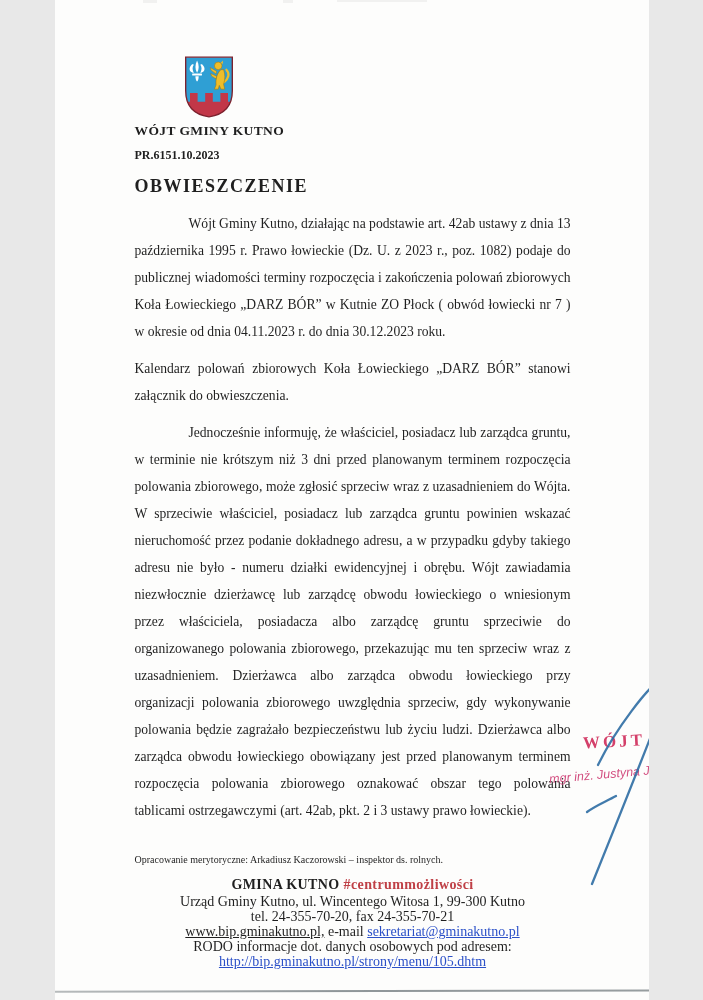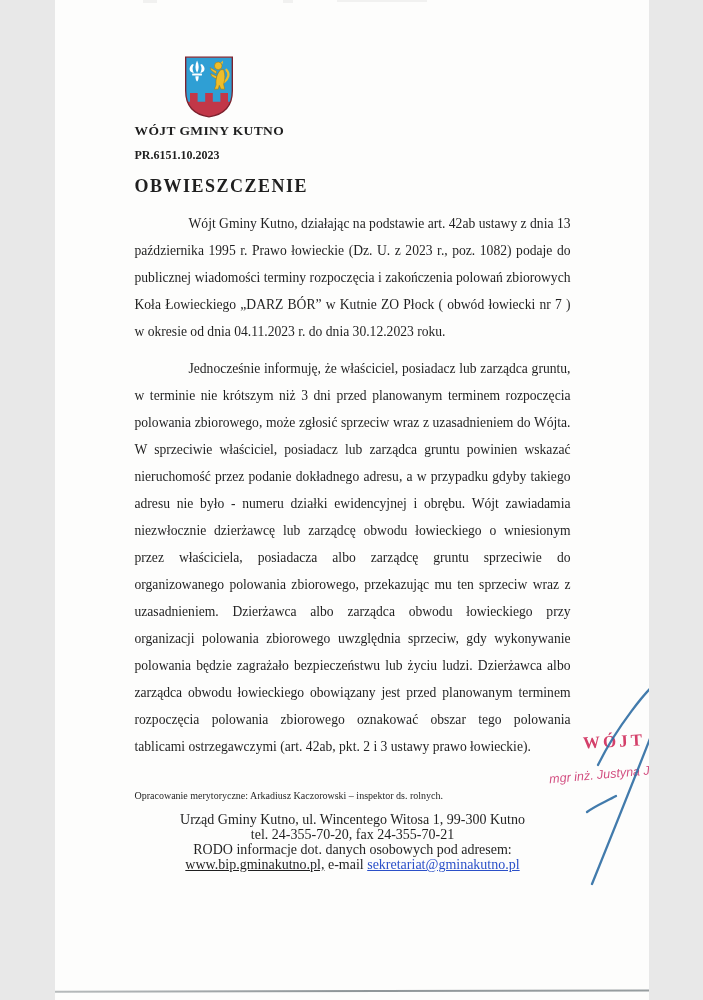--- a/index.html
+++ b/index.html
@@ -86,34 +86,40 @@
       </svg>
     </div>
 
     <div class="office">WÓJT GMINY KUTNO</div>
     <div class="refno">PR.6151.10.2023</div>
 
     <h1 class="doc-title">OBWIESZCZENIE</h1>
 
     <div class="paras">
         <p class="para indent"><span>Wójt Gminy  Kutno, działając na podstawie art. 42ab ustawy z dnia 13 października 1995 r. Prawo łowieckie (Dz. U. z 2023 r., poz. 1082) podaje do publicznej wiadomości terminy rozpoczęcia i zakończenia polowań zbiorowych </span><b>Koła Łowieckiego „DARZ BÓR” w Kutnie ZO Płock ( obwód łowiecki nr 7 )  w okresie od dnia 04.11.2023 r. do dnia 30.12.2023 roku.</b></p>
+        <p class="para"><b>Kalendarz polowań zbiorowych Koła Łowieckiego „DARZ BÓR”  stanowi załącznik do obwieszczenia.</b></p>
         <p class="para indent"><span>Jednocześnie informuję, że właściciel, posiadacz lub zarządca gruntu, w terminie nie krótszym niż 3 dni przed planowanym terminem rozpoczęcia polowania zbiorowego, może zgłosić sprzeciw wraz z uzasadnieniem do Wójta. W sprzeciwie właściciel, posiadacz lub zarządca gruntu powinien wskazać nieruchomość przez podanie dokładnego adresu, a w przypadku gdyby takiego adresu nie było - numeru działki ewidencyjnej i obrębu. Wójt zawiadamia niezwłocznie dzierżawcę lub zarządcę obwodu łowieckiego o wniesionym przez właściciela, posiadacza albo zarządcę gruntu sprzeciwie do organizowanego polowania zbiorowego, przekazując mu ten sprzeciw wraz z uzasadnieniem. Dzierżawca albo zarządca obwodu łowieckiego przy organizacji polowania zbiorowego uwzględnia sprzeciw, gdy wykonywanie polowania będzie zagrażało bezpieczeństwu lub życiu ludzi. Dzierżawca albo zarządca obwodu łowieckiego obowiązany jest przed planowanym terminem rozpoczęcia polowania zbiorowego oznakować obszar tego polowania tablicami ostrzegawczymi (art. 42ab, pkt. 2 i 3 ustawy prawo łowieckie).</span></p>
       </div>
 
     <div class="prepared">Opracowanie merytoryczne: Arkadiusz Kaczorowski – inspektor ds. rolnych.</div>
 
     <div class="footer">
+      <div class="f-org">
+        <span>GMINA KUTNO</span>
+        <span class="hashtag">#centrummożliwości</span>
+      </div>
       <div class="f-line">Urząd Gminy Kutno, ul. Wincentego Witosa 1, 99-300 Kutno</div>
       <div class="f-line f-tel">tel. 24-355-70-20, fax 24-355-70-21</div>
-      <div class="f-line">RODO informacje dot. danych osobowych pod adresem:</div>
       <div class="f-line">
         <span class="u-black">www.bip.gminakutno.pl,</span>
         <span>e-mail</span>
         <span class="link">sekretariat@gminakutno.pl</span>
       </div>
+      <div class="f-line">RODO informacje dot. danych osobowych pod adresem:</div>
+      <div class="f-line"><span class="link">http://bip.gminakutno.pl/strony/menu/105.dhtm</span></div>
     </div>
   </div>
 
   <div class="sig">
     <div class="stamp-title">WÓJT</div>
     <div class="stamp-name">mgr inż. Justyna Jasińska</div>
     <svg class="pen" width="215" height="265" viewBox="0 0 215 265">
       <path d="M75,113 C92,78 126,33 139,27 C148,23 144,43 138,58 C122,100 90,180 69,232" fill="none" stroke="#2d6da3" stroke-width="2.3" stroke-linecap="round" opacity="0.9"></path>
       <path d="M64,160 C72,154 82,150 93,144" fill="none" stroke="#2d6da3" stroke-width="2.3" stroke-linecap="round" opacity="0.9"></path>
     </svg>

